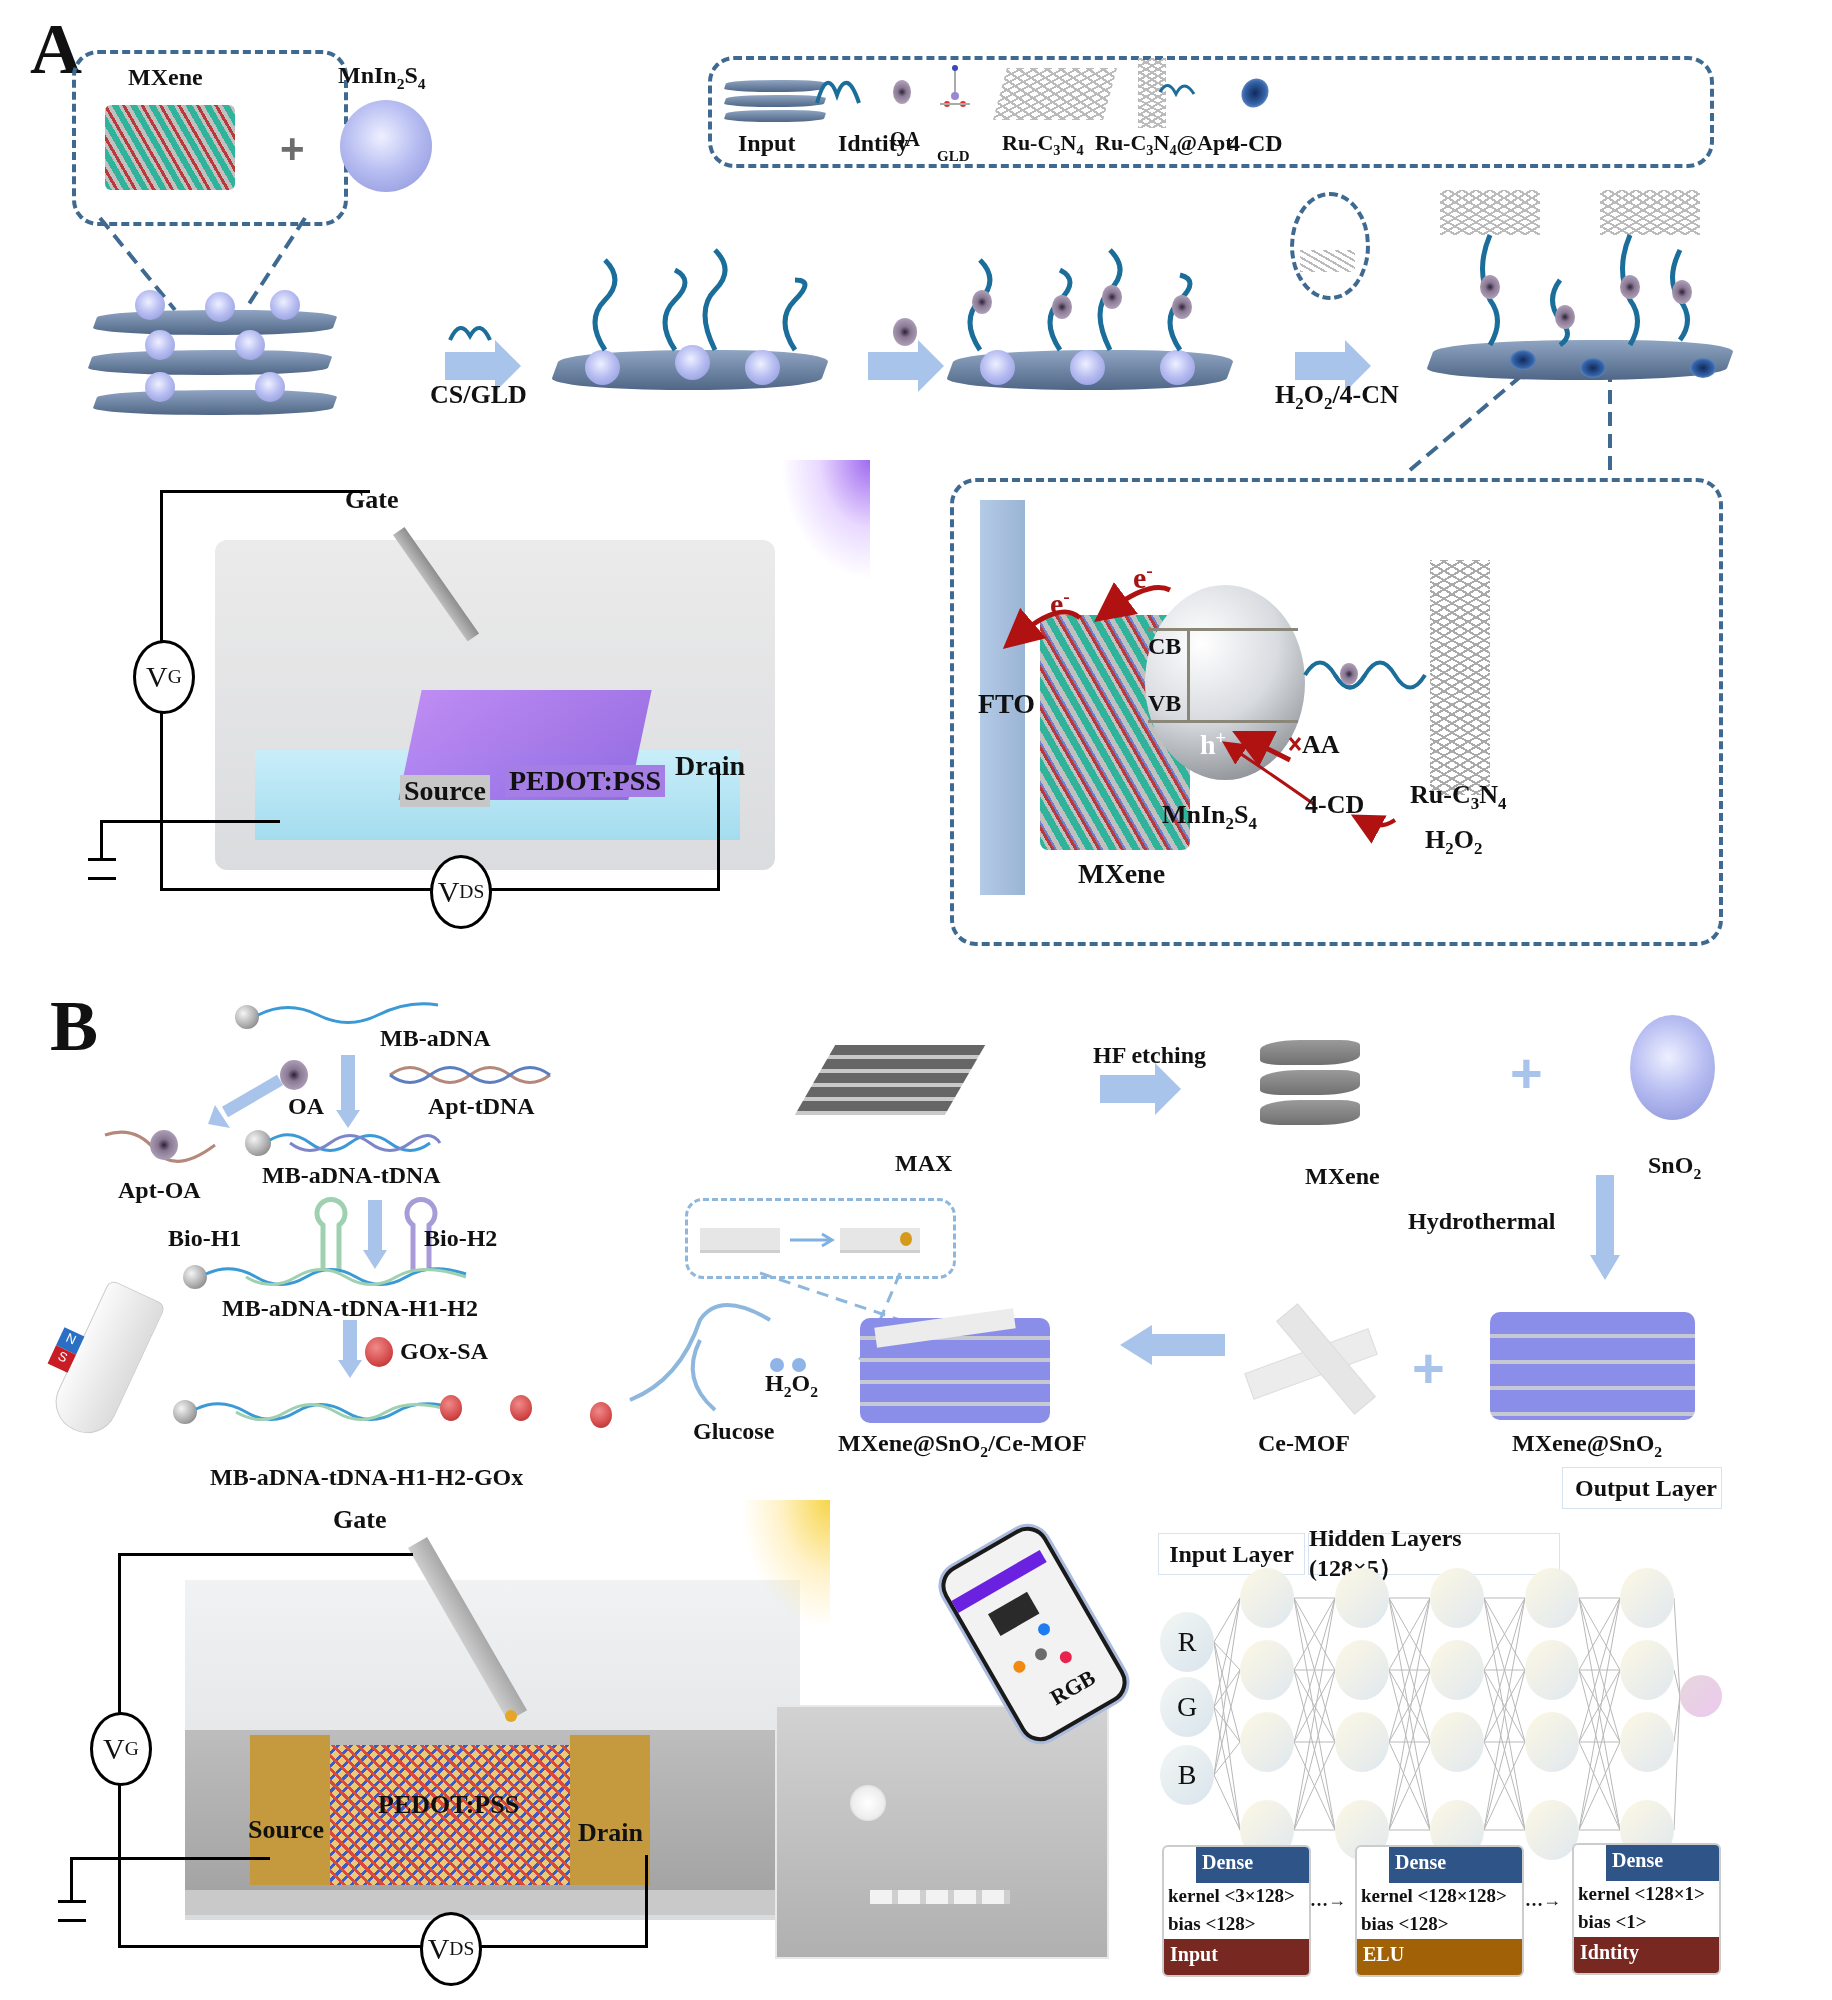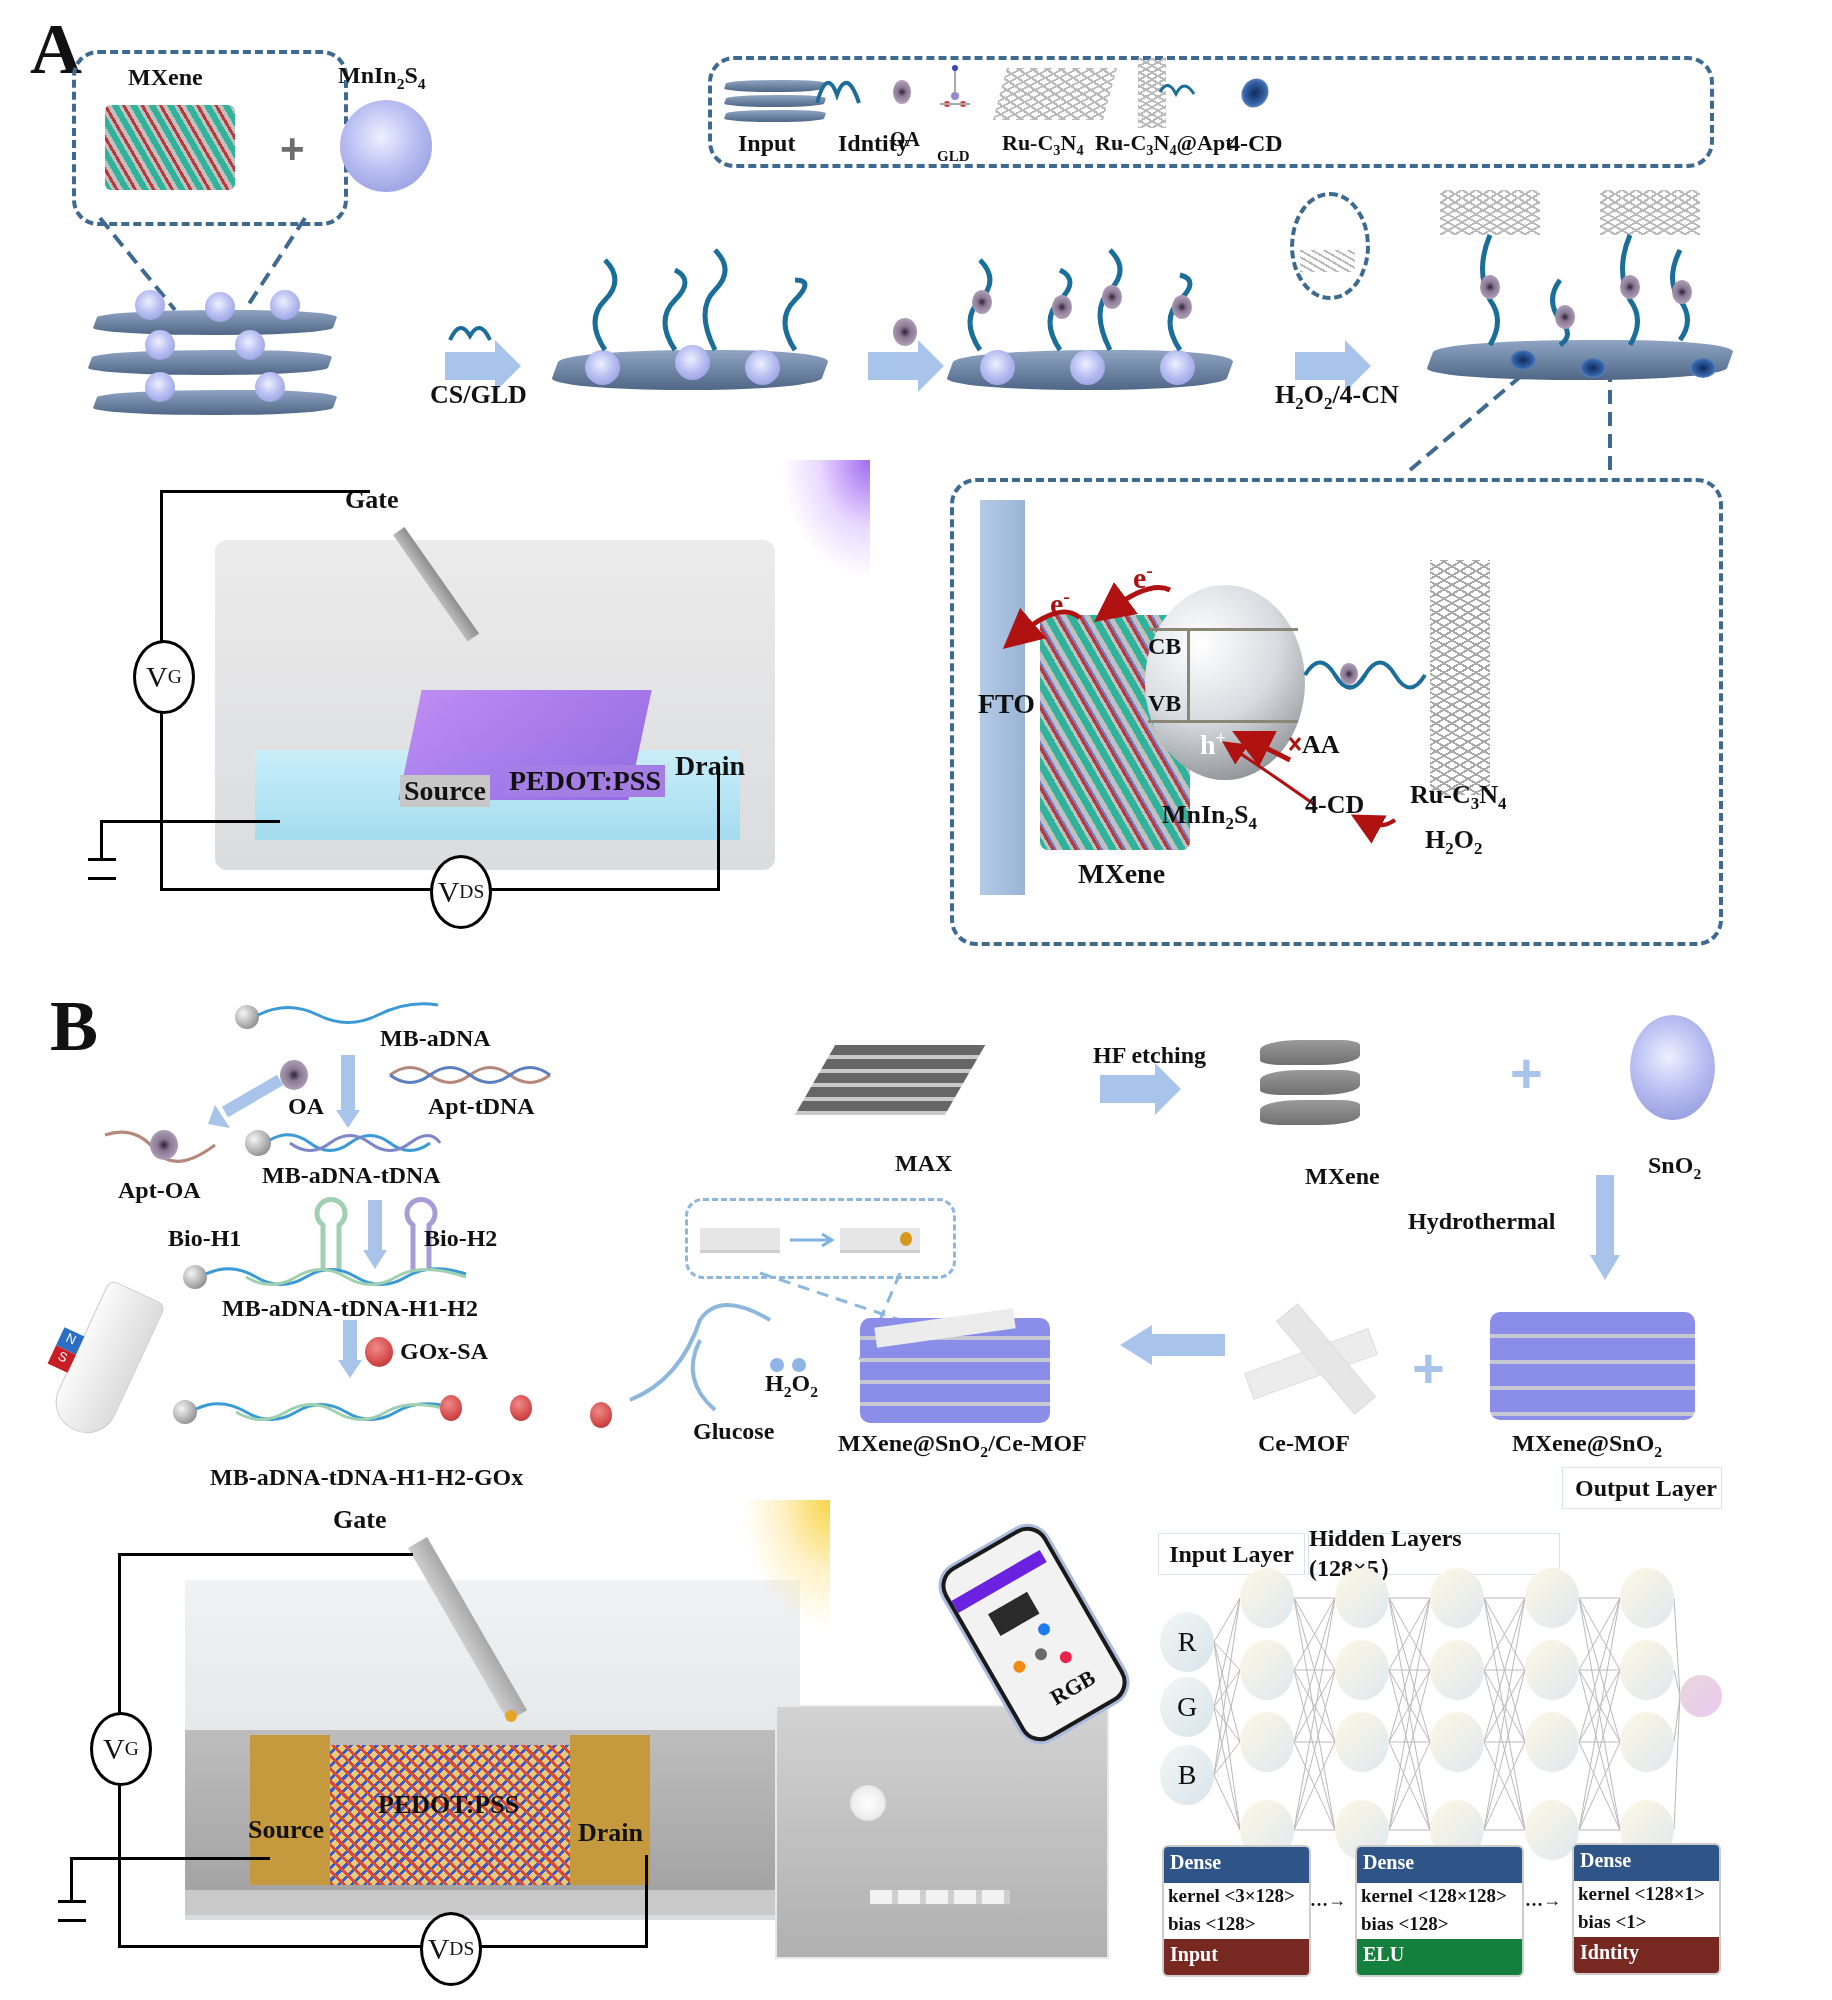--- a/index.html
+++ b/index.html
@@ -32,21 +32,21 @@
   .arrow-r::after { content:""; position:absolute; right:-26px; top:-12px;
                     border-left:26px solid #a9c4ea; border-top:26px solid transparent; border-bottom:26px solid transparent; }
   .nn-node { position:absolute; width:54px; height:60px; border-radius:50%;
              background:linear-gradient(135deg,#fdf8e4,#dfe7ef); }
   .nn-in { position:absolute; width:54px; height:60px; border-radius:50%;
            background:linear-gradient(135deg,#f3f6f4,#d8e4ec); display:flex; align-items:center; justify-content:center;
            font-size:28px; font-family:"Liberation Serif", serif; }
   .nn-hdr { position:absolute; height:40px; border:1px solid #d7e3ef; font-size:24px; font-weight:bold;
             display:flex; align-items:center; justify-content:center; }
   .dense { position:absolute; width:145px; border:2px solid #ccc; border-radius:6px; overflow:hidden; background:#fff; }
-  .dense .h { background:#2f5588; color:#fff; font-weight:bold; font-size:20px; padding:4px 6px; height:28px; }
+  .dense .h { background:#2f5588; color:#fff; font-weight:bold; font-size:20px; padding:4px 6px; height:28px;margin-left:32px; }
   .dense .k, .dense .b { font-size:19px; font-weight:bold; padding:2px 4px; height:24px; white-space:nowrap; }
   .dense .a { background:#762821; color:#fff; font-weight:bold; font-size:20px; padding:4px 6px; height:28px; }
   .meter { position:absolute; width:56px; height:68px; border:3px solid #000; border-radius:50%; background:#fff;
            display:flex; align-items:center; justify-content:center; font-size:30px; font-family:"Liberation Serif", serif; }
   .wire { position:absolute; background:#000; }
 </style>
 </head>
 <body>
 
 <div class="lbl panel-letter" style="left:30px;top:8px;">A</div>
@@ -514,21 +514,21 @@
   <div class="h" style="background: rgb(47, 85, 136);">Dense</div>
   <div class="k">kernel &lt;3×128&gt;</div>
   <div class="b">bias &lt;128&gt;</div>
   <div class="a" style="background: rgb(118, 40, 33);">Input</div>
 </div>
 <div class="lbl" style="left:1310px;top:1890px;font-size:18px;">…→</div>
 <div class="dense" style="left:1355px;top:1845px;width:165px;">
   <div class="h" style="background: rgb(47, 85, 136);">Dense</div>
   <div class="k">kernel &lt;128×128&gt;</div>
   <div class="b">bias &lt;128&gt;</div>
-  <div class="a" style="background: #15803d;">ELU</div>
+  <div class="a" style="background: #a16207;">ELU</div>
 </div>
 <div class="lbl" style="left:1525px;top:1890px;font-size:18px;">…→</div>
 <div class="dense" style="left:1572px;top:1843px;">
   <div class="h" style="background: rgb(47, 85, 136);">Dense</div>
   <div class="k">kernel &lt;128×1&gt;</div>
   <div class="b">bias &lt;1&gt;</div>
   <div class="a" style="background: rgb(118, 40, 33);">Idntity</div>
 </div>
 
 </body></html>

